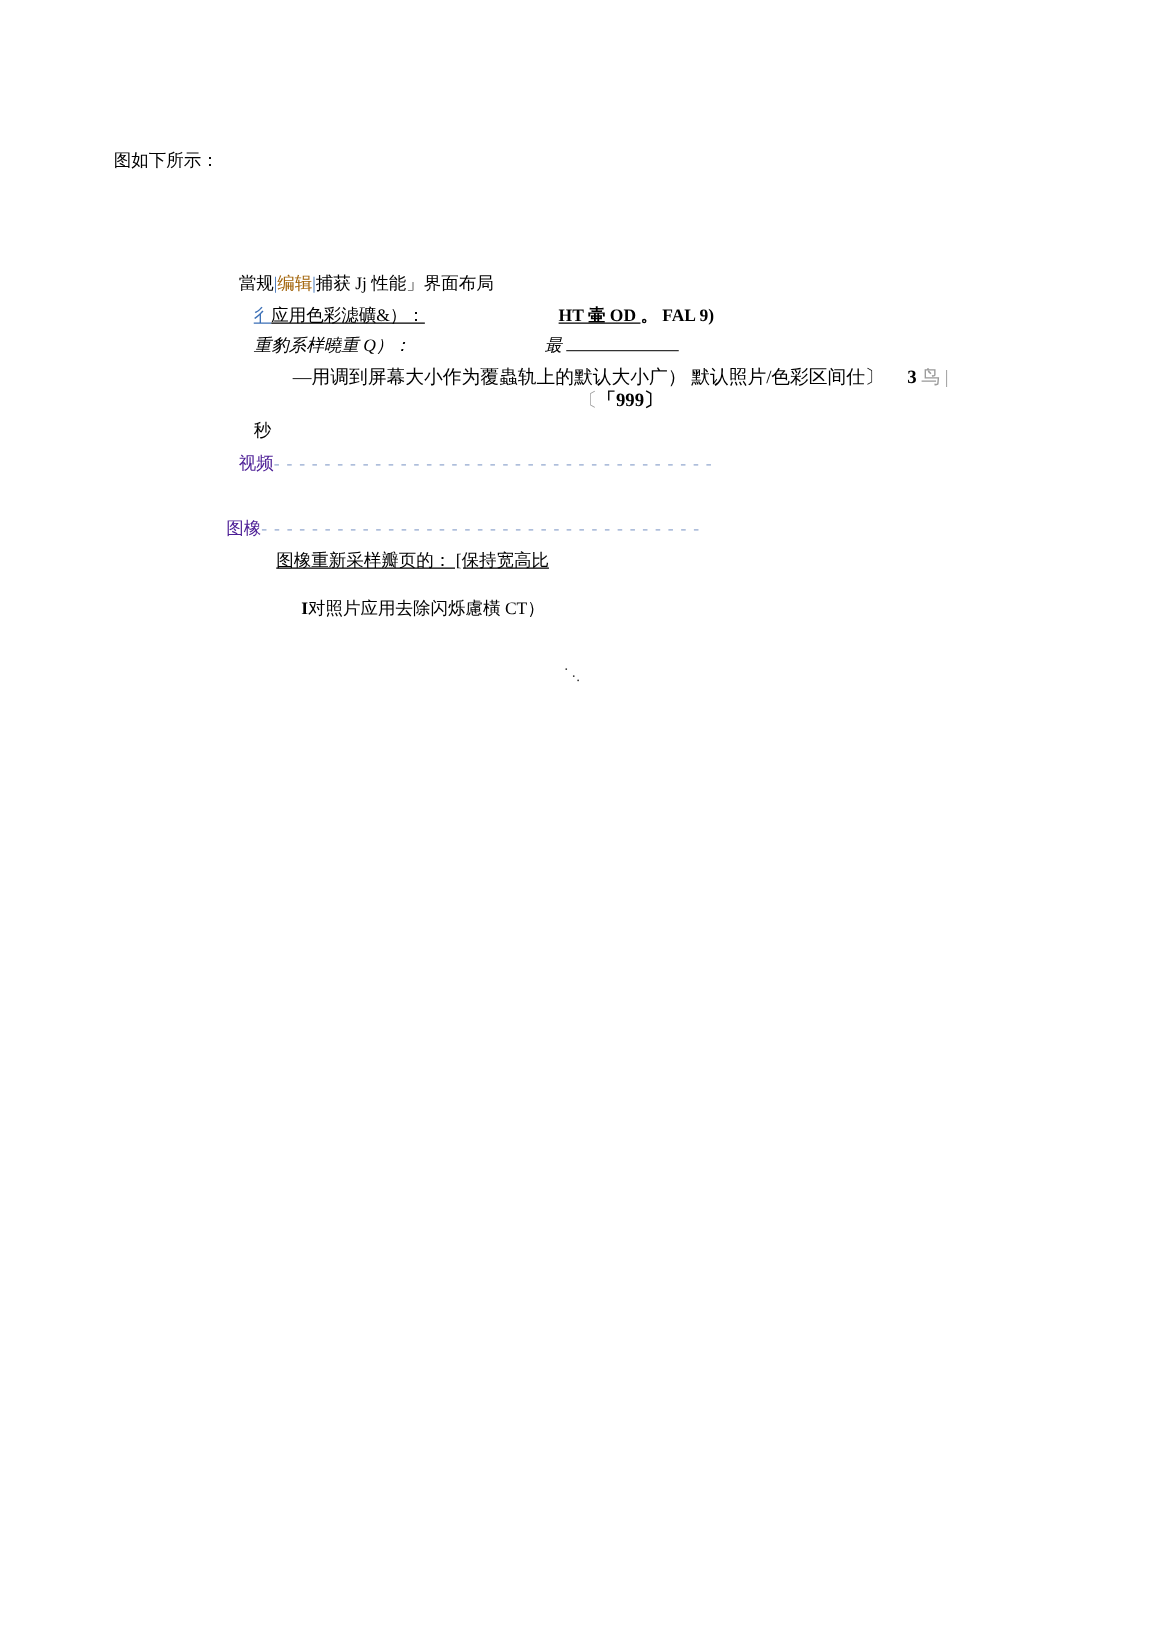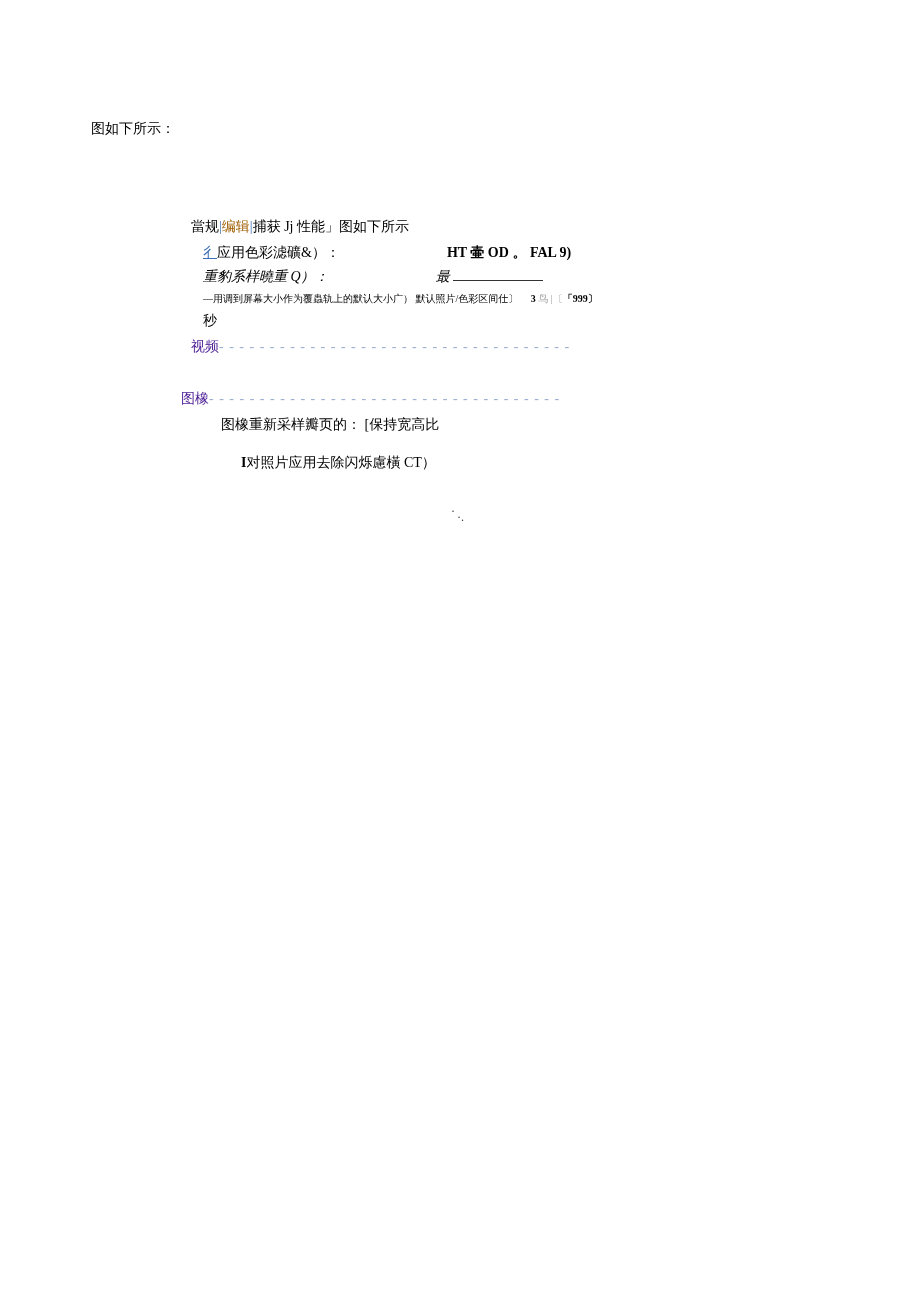--- a/index.html
+++ b/index.html
@@ -37,20 +37,21 @@
     }
     .line1 {
       margin-left: 12px;
       margin-bottom: 6px;
     }
     .blue-underline {
       color: #3b6fb6;
       text-decoration: underline;
     }
     .black-underline {
+      text-decoration: underline;
     }
     .bold {
       font-weight: bold;
     }
     .line2 {
       margin-left: 12px;
       margin-bottom: 6px;
       font-style: italic;
     }
     .gap-right {
@@ -61,21 +62,22 @@
       display: inline-block;
       border-bottom: 1px solid #333;
       width: 90px;
       vertical-align: baseline;
       font-size: 8px;
       height: 10px;
     }
     .line3 {
       margin-left: 12px;
       margin-bottom: 6px;
-      font-size: 10px;
+      font-size: 15px;
+      text-align: center;
     }
     .gray-text {
       color: #9a9a9a;
     }
     .sec {
       margin-left: 12px;
       margin-bottom: 6px;
     }
     .section-label {
       margin-top: 8px;
@@ -109,21 +111,21 @@
 
 <div class="page">
 
   <div class="intro">图如下所示：</div>
 
   <div class="content-block">
 
     <div class="tabs-line">
       <span>當规</span><span class="tab-sep">|</span><span class="tab-link">编辑</span><span class="tab-sep">|</span><span>捕获</span>
       <span>Jj</span>
-      <span>性能」图如下所示</span>
+      <span>性能」界面布局</span>
     </div>
 
     <div class="line1">
       <span class="blue-underline">彳</span><span class="black-underline">应用色彩滤礦&amp;）：</span>
       <span class="gap-right"></span>
       <span class="bold black-underline">HT 壷 OD </span><span class="bold">。 FAL 9)</span>
     </div>
 
     <div class="line2">
       <span>重豹系样曉重 Q）：</span>

